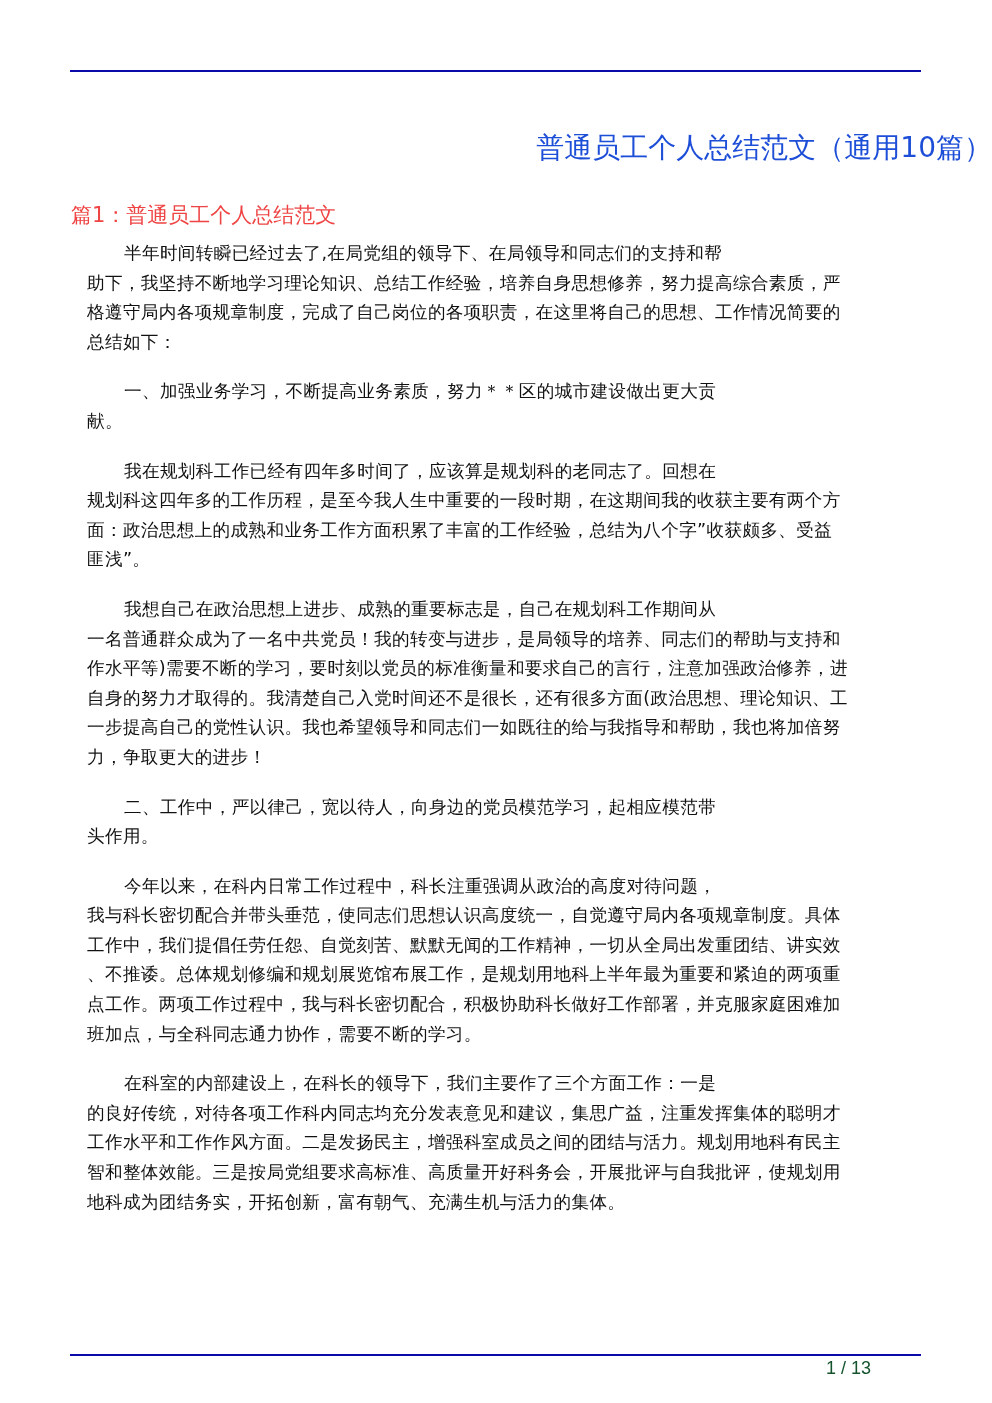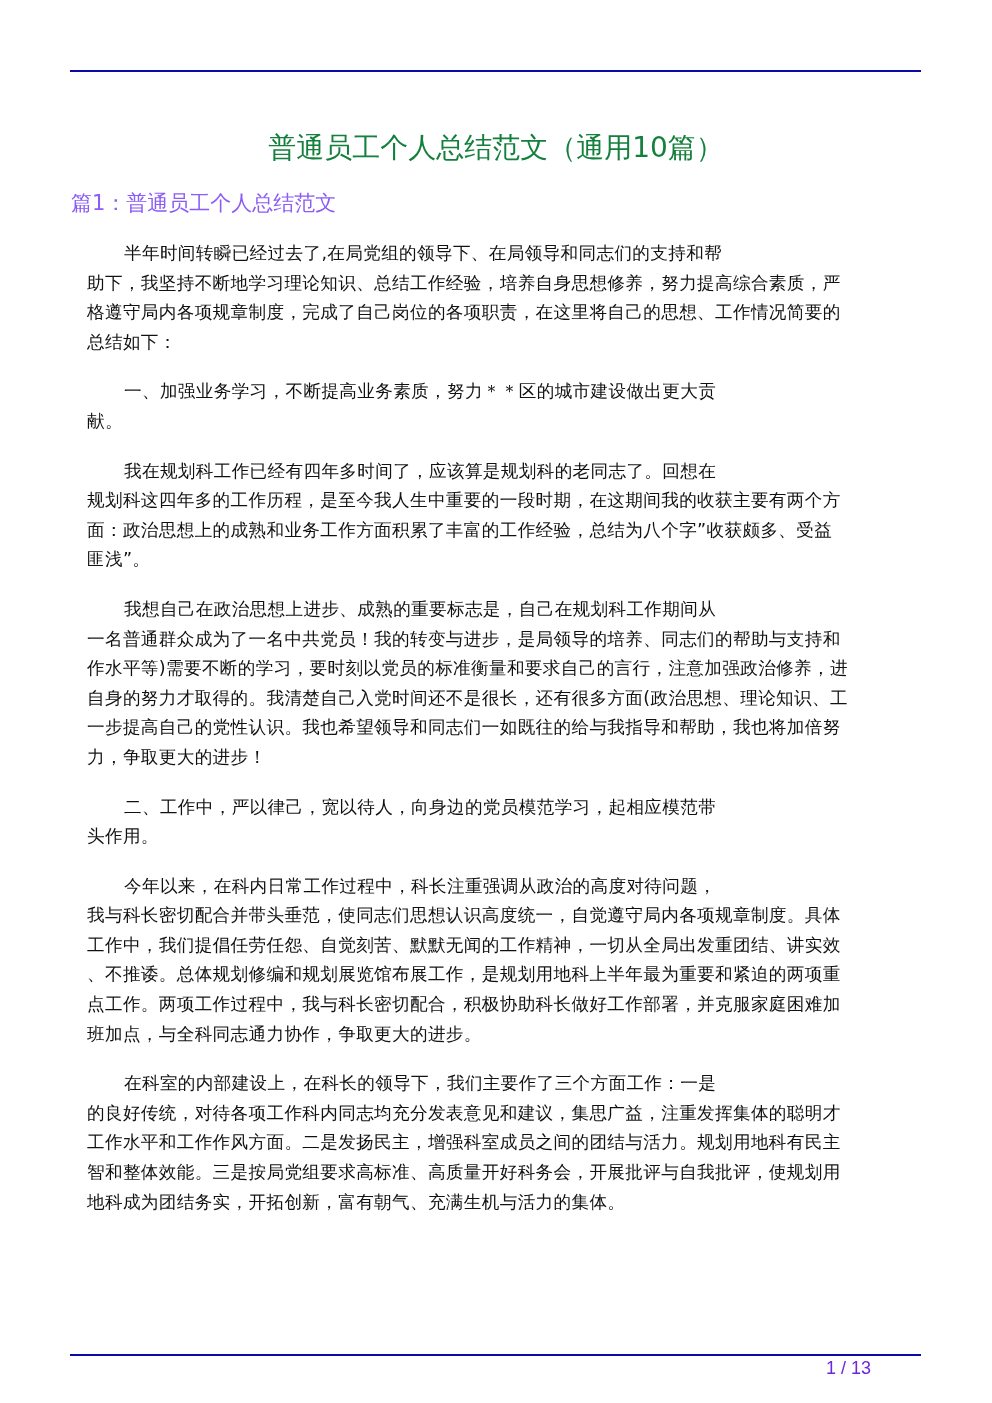--- a/index.html
+++ b/index.html
@@ -23,33 +23,33 @@
     background: #0a0aa8;
   }
   .rule.top { top: 70px; }
   .rule.bottom { top: 1354px; }
 
   .doc-title {
     position: absolute;
     top: 128px;
     left: 0;
     width: 992px;
-    text-align: center;
+    text-align: right;
     font-size: 28px;
     line-height: 40px;
-    color: #15803d;
+    color: #1d4ed8;
     white-space: nowrap;
   }
   .section-heading {
     position: absolute;
-    top: 187px;
+    top: 199px;
     left: 71px;
     font-size: 21px;
     line-height: 32px;
-    color: #8b5cf6;
+    color: #ef4444;
     white-space: nowrap;
   }
   .body {
     position: absolute;
     top: 239px;
     left: 71px;
     width: 845px;
   }
   .para {
     margin: 0 0 20px 16px;
@@ -65,21 +65,21 @@
   .line.first {
     padding-left: 37px;
   }
   .page-number {
     position: absolute;
     top: 1356px;
     left: 826px;
     font-family: "Liberation Sans", sans-serif;
     font-size: 18px;
     line-height: 24px;
-    color: #6d28d9;
+    color: #14532d;
     white-space: nowrap;
   }
 </style>
 </head>
 <body>
 
 <div class="rule top"></div>
 
 <div class="doc-title">普通员工个人总结范文（通用10篇）</div>
 
@@ -113,21 +113,21 @@
   <div class="para">
     <span class="line first">二、工作中，严以律己，宽以待人，向身边的党员模范学习，起相应模范带</span>
     <span class="line">头作用。</span>
   </div>
   <div class="para">
     <span class="line first">今年以来，在科内日常工作过程中，科长注重强调从政治的高度对待问题，</span>
     <span class="line">我与科长密切配合并带头垂范，使同志们思想认识高度统一，自觉遵守局内各项规章制度。具体</span>
     <span class="line">工作中，我们提倡任劳任怨、自觉刻苦、默默无闻的工作精神，一切从全局出发重团结、讲实效</span>
     <span class="line">、不推诿。总体规划修编和规划展览馆布展工作，是规划用地科上半年最为重要和紧迫的两项重</span>
     <span class="line">点工作。两项工作过程中，我与科长密切配合，积极协助科长做好工作部署，并克服家庭困难加</span>
-    <span class="line">班加点，与全科同志通力协作，争取更大的进步。</span>
+    <span class="line">班加点，与全科同志通力协作，需要不断的学习。</span>
   </div>
   <div class="para">
     <span class="line first">在科室的内部建设上，在科长的领导下，我们主要作了三个方面工作：一是</span>
     <span class="line">的良好传统，对待各项工作科内同志均充分发表意见和建议，集思广益，注重发挥集体的聪明才</span>
     <span class="line">工作水平和工作作风方面。二是发扬民主，增强科室成员之间的团结与活力。规划用地科有民主</span>
     <span class="line">智和整体效能。三是按局党组要求高标准、高质量开好科务会，开展批评与自我批评，使规划用</span>
     <span class="line">地科成为团结务实，开拓创新，富有朝气、充满生机与活力的集体。</span>
   </div>
 </div>
 

